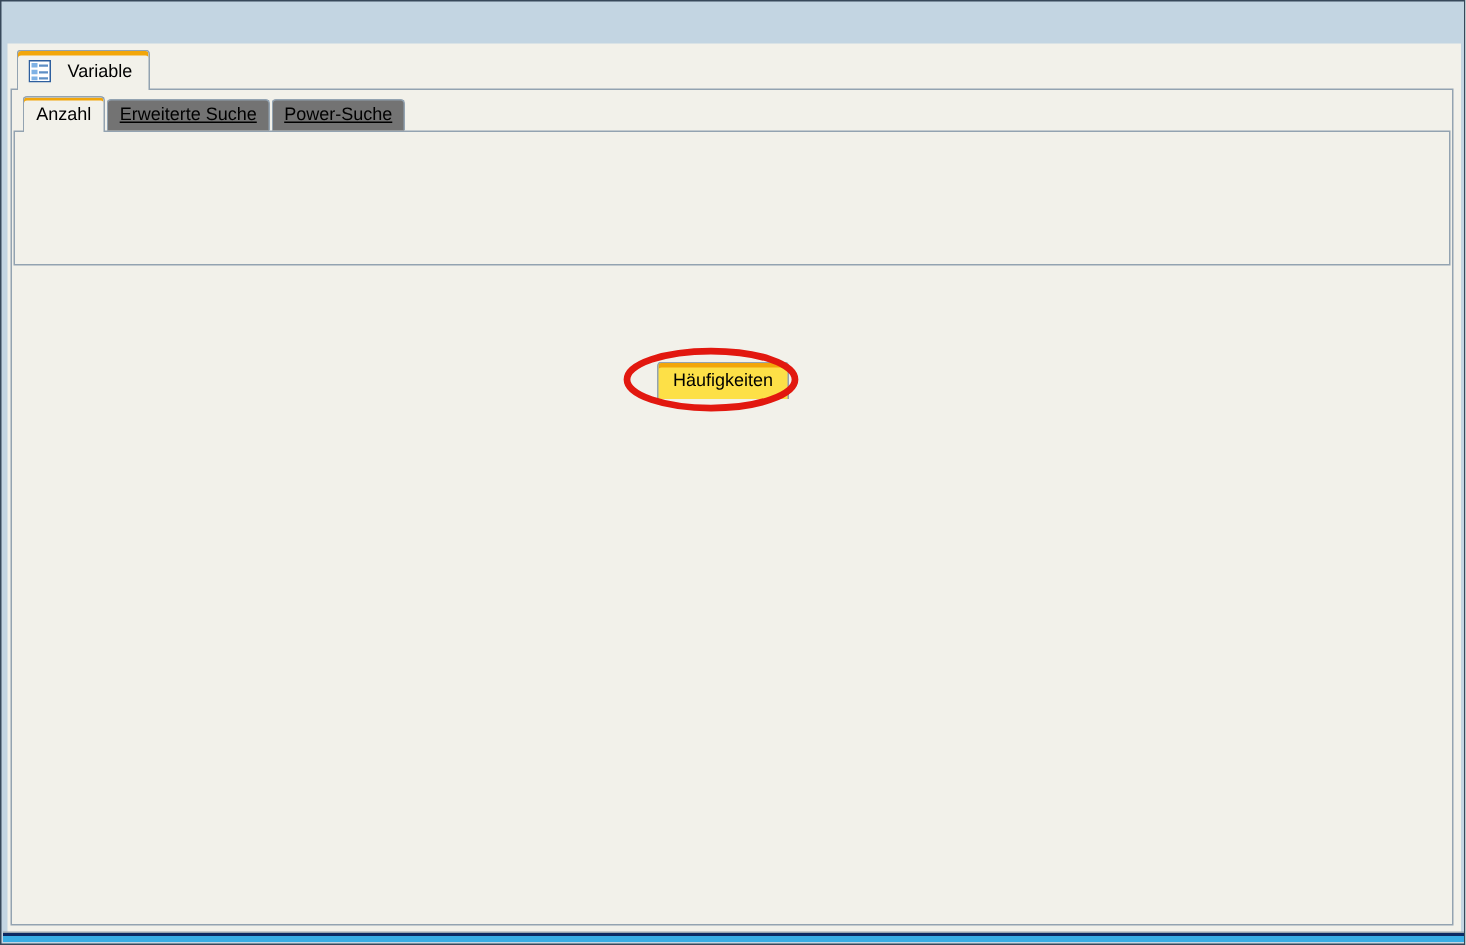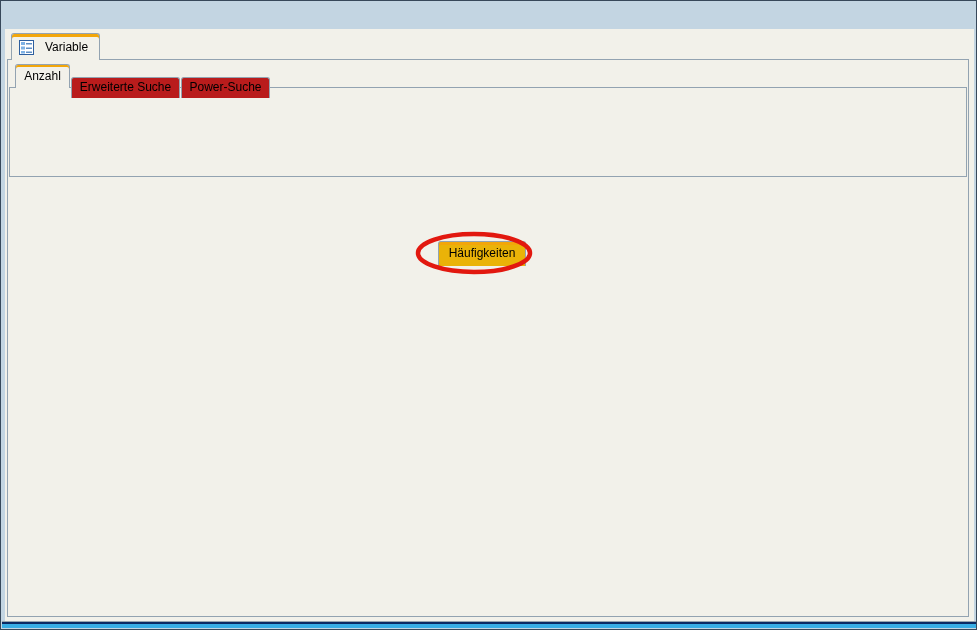--- a/index.html
+++ b/index.html
@@ -25,21 +25,21 @@
     background:linear-gradient(#97a4ad 0 1px,#0b2a63 1px 3px,#38ade4 3px 100%);}
   
   .formular-tab{position:absolute;left:10px;top:32px;width:89px;height:27px;background:#f2f1ea;
     border:1px solid #93a3b1;border-bottom:none;border-radius:3px 3px 0 0;box-shadow:inset 0 3px 0 #f2a60a;
     display:flex;align-items:center;gap:6px;padding-left:7px;box-sizing:border-box;z-index:3;}
   .outer-pane{position:absolute;left:6px;top:58px;width:962px;height:558px;border:1px solid #93a3b1;background:#f2f1ea;box-sizing:border-box;z-index:1;}
   
   .sub-tab{position:absolute;background:#f2f1ea;border:1px solid #93a3b1;border-bottom:none;border-radius:3px 3px 0 0;
     text-align:center;box-sizing:border-box;z-index:3;}
   .sub-tab.active{top:63px;height:24px;line-height:22px;box-shadow:inset 0 2px 0 #f2a60a;z-index:4;}
-  .sub-tab.inactive{top:76px;height:21px;line-height:19px;background:#b91c1c;}
+  .sub-tab.inactive{top:65px;height:21px;line-height:19px;background:#737373;text-decoration:underline;}
   
   .search-pane{position:absolute;left:8px;top:86px;width:958px;height:90px;border:1px solid #93a3b1;background:#f2f1ea;box-sizing:border-box;z-index:2;}
   .fld-label{position:absolute;top:103px;}
   .text-input{position:absolute;top:125px;height:23px;width:158px;border:1px solid #7f9db9;background:#fff;
     font:12px "Liberation Sans",sans-serif;padding:0 4px;box-sizing:border-box;}
   .combo{position:absolute;left:400px;top:125px;width:154px;height:23px;border:1px solid #7f9db9;background:#fff;box-sizing:border-box;}
   .combo-btn{position:absolute;right:1px;top:1px;bottom:1px;width:20px;background:linear-gradient(#eaf3fc,#cfe2f6);border-left:1px solid #b9cfe4;}
   .combo-btn::after{content:"";position:absolute;left:6px;top:8px;border-left:4px solid transparent;border-right:4px solid transparent;border-top:5px solid #4a6d9c;}
   .win-btn{position:absolute;border:1px solid #707070;border-radius:3px;text-align:center;box-sizing:border-box;
     background:linear-gradient(#f5f5f5,#ececec 45%,#dedede 50%,#cfcfcf);font:12px "Liberation Sans",sans-serif;}
@@ -87,21 +87,21 @@
   .sb-up{top:0;} .sb-down{bottom:0;}
   .tri-up{width:0;height:0;border-left:4px solid transparent;border-right:4px solid transparent;border-bottom:5px solid #44699f;}
   .tri-down{width:0;height:0;border-left:4px solid transparent;border-right:4px solid transparent;border-top:5px solid #44699f;}
   .tri-left{width:0;height:0;border-top:4px solid transparent;border-bottom:4px solid transparent;border-right:5px solid #44699f;}
   .tri-right{width:0;height:0;border-top:4px solid transparent;border-bottom:4px solid transparent;border-left:5px solid #44699f;}
   .sb-thumb{position:absolute;left:1px;top:175px;width:14px;height:32px;background:linear-gradient(90deg,#dde9fa,#c0d5f2);
     border:1px solid #8fb0de;border-radius:2px;box-sizing:border-box;}
   .sb-thumb::after{content:"";position:absolute;left:3px;right:3px;top:12px;height:7px;
     background:repeating-linear-gradient(#9db8e2 0 1px,transparent 1px 3px);}
   
-  .dtab{position:absolute;background:#eab308;border:1px solid #93a3b1;border-bottom:none;border-radius:3px 3px 0 0;text-align:center;box-sizing:border-box;overflow:hidden;white-space:nowrap;}
+  .dtab{position:absolute;background:#fde047;border:1px solid #93a3b1;border-bottom:none;border-radius:3px 3px 0 0;text-align:center;box-sizing:border-box;overflow:hidden;white-space:nowrap;}
   .dtab.active{top:240px;height:25px;line-height:23px;box-shadow:inset 0 3px 0 #f2a60a;z-index:3;}
   .dtab.inactive{top:242px;height:23px;line-height:21px;background:#eeede6;}
   .annotation{position:absolute;left:413px;top:230px;width:120px;height:44px;z-index:6;pointer-events:none;}
   
   .grid-box{position:absolute;left:317px;top:266px;width:644px;height:245px;border:2px solid #1b3c8c;background:#fff;box-sizing:border-box;overflow:hidden;}
   .grow{display:grid;grid-template-columns:20px 96px 62px 82px 116px 1fr;height:20px;line-height:20px;}
   .grow.header{height:21px;line-height:21px;border-bottom:2px solid #1b3c8c;background:#fff;}
   .gcell{border-right:2px solid #1b3c8c;box-sizing:border-box;overflow:hidden;white-space:nowrap;}
   .gcell:last-child{border-right:none;}
   .grow.header .gcell{text-align:center;}

